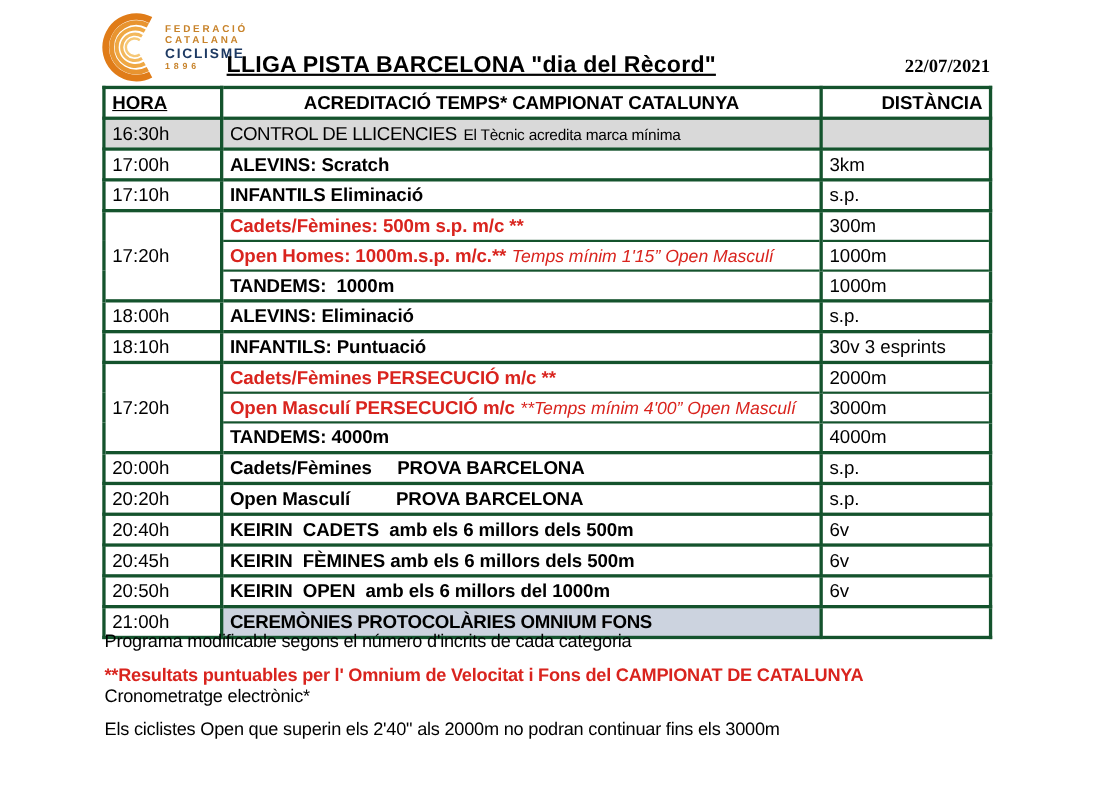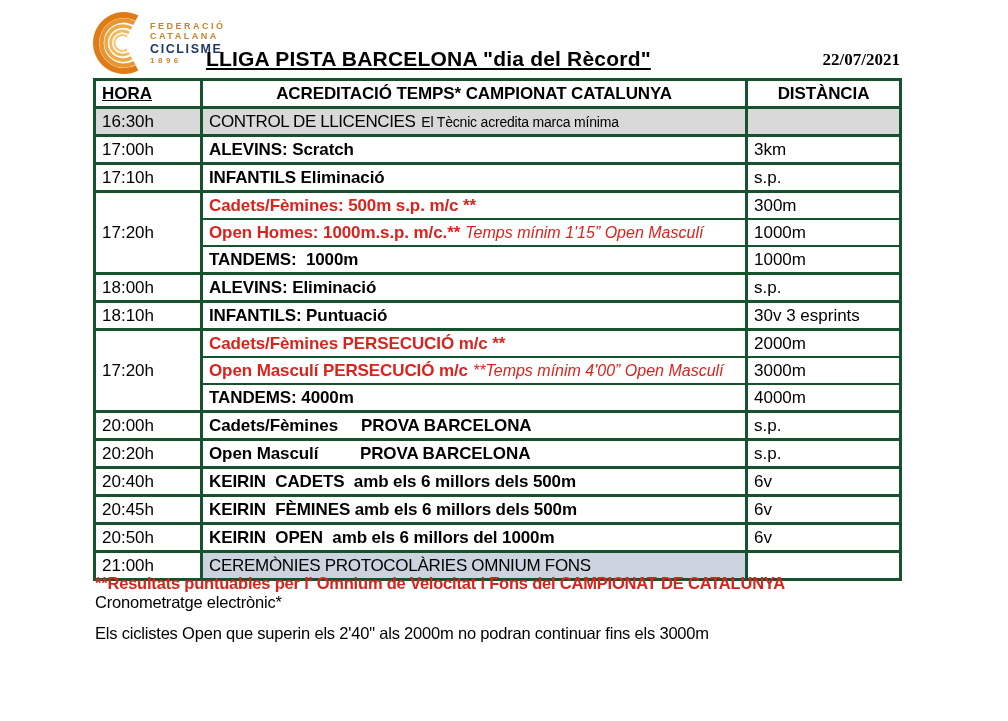--- a/index.html
+++ b/index.html
@@ -28,32 +28,32 @@
     position:absolute;left:93px;top:78px;border-collapse:collapse;table-layout:fixed;
     width:806px;
   }
   table.sched th,table.sched td{
     border:3px solid #14532d;height:25px;padding:0 6px;font-size:17px;
     vertical-align:middle;overflow:hidden;
   }
   th.h-hora{text-align:left;font-weight:bold;}
   th.h-hora span{text-decoration:underline;}
   th.h-event{text-align:center;font-weight:bold;letter-spacing:-0.1px;}
-  th.h-dist{text-align:center;font-weight:bold;padding-left:4px;letter-spacing:-0.1px;}
+  th.h-dist{text-align:right;font-weight:bold;padding-left:4px;letter-spacing:-0.1px;}
   td.time{font-weight:normal;}
   td.dist{font-weight:normal;padding-left:4px;}
   td.ev{font-weight:bold;letter-spacing:-0.1px;}
   td.ev .ev-txt{white-space:pre;}
   td.ev.plain{font-weight:normal;letter-spacing:-0.4px;}
   .note-black{font-size:14px;font-weight:normal;letter-spacing:-0.2px;margin-left:6px;}
   tr.gray td{background:var(--gray,#d9d9d9);}
   td.red{color:var(--red,#d9241e);}
   td.red .note{color:var(--red,#d9241e);}
   .note{font-size:16px;font-style:italic;font-weight:normal;margin-left:5px;letter-spacing:0;}
-  td.ceremony{background:var(--cer,#ccd3df);font-weight:normal;letter-spacing:-0.3px;}
+  td.ceremony{background:var(--cer,#ccd3df);font-weight:bold;letter-spacing:-0.3px;}
   
   tr.subA td{border-bottom-width:2px;}
   tr.subB td{border-top-width:2px;border-bottom-width:2px;}
   tr.subC td{border-top-width:2px;}
   td.tspan{border-bottom-width:3px;vertical-align:top;padding-top:3px;}
   
   .footer{position:absolute;left:95px;top:574px;width:820px;}
   .footer p{margin:0 0 11.5px 0;font-size:16.5px;letter-spacing:-0.2px;}
   .footer p.red-line{
     color:var(--red,#d9241e);font-weight:bold;
@@ -187,18 +187,19 @@
 
       <tr>
         <td class="time">21:00h</td>
         <td class="ev ceremony"><span class="ev-txt">CEREMÒNIES PROTOCOLÀRIES OMNIUM FONS</span></td>
         <td class="dist"></td>
       </tr>
     </tbody>
   </table>
 
   <div class="footer">
+    <p>Programa modificable segons el número d'incrits de cada categoria</p>
     <p class="red-line">**Resultats puntuables per l' Omnium de Velocitat i Fons del CAMPIONAT DE CATALUNYA</p>
     <p>Cronometratge electrònic*</p>
     <p>Els ciclistes Open que superin els 2'40" als 2000m no podran continuar fins els 3000m</p>
   </div>
 
 </div>
 
 </body></html>

